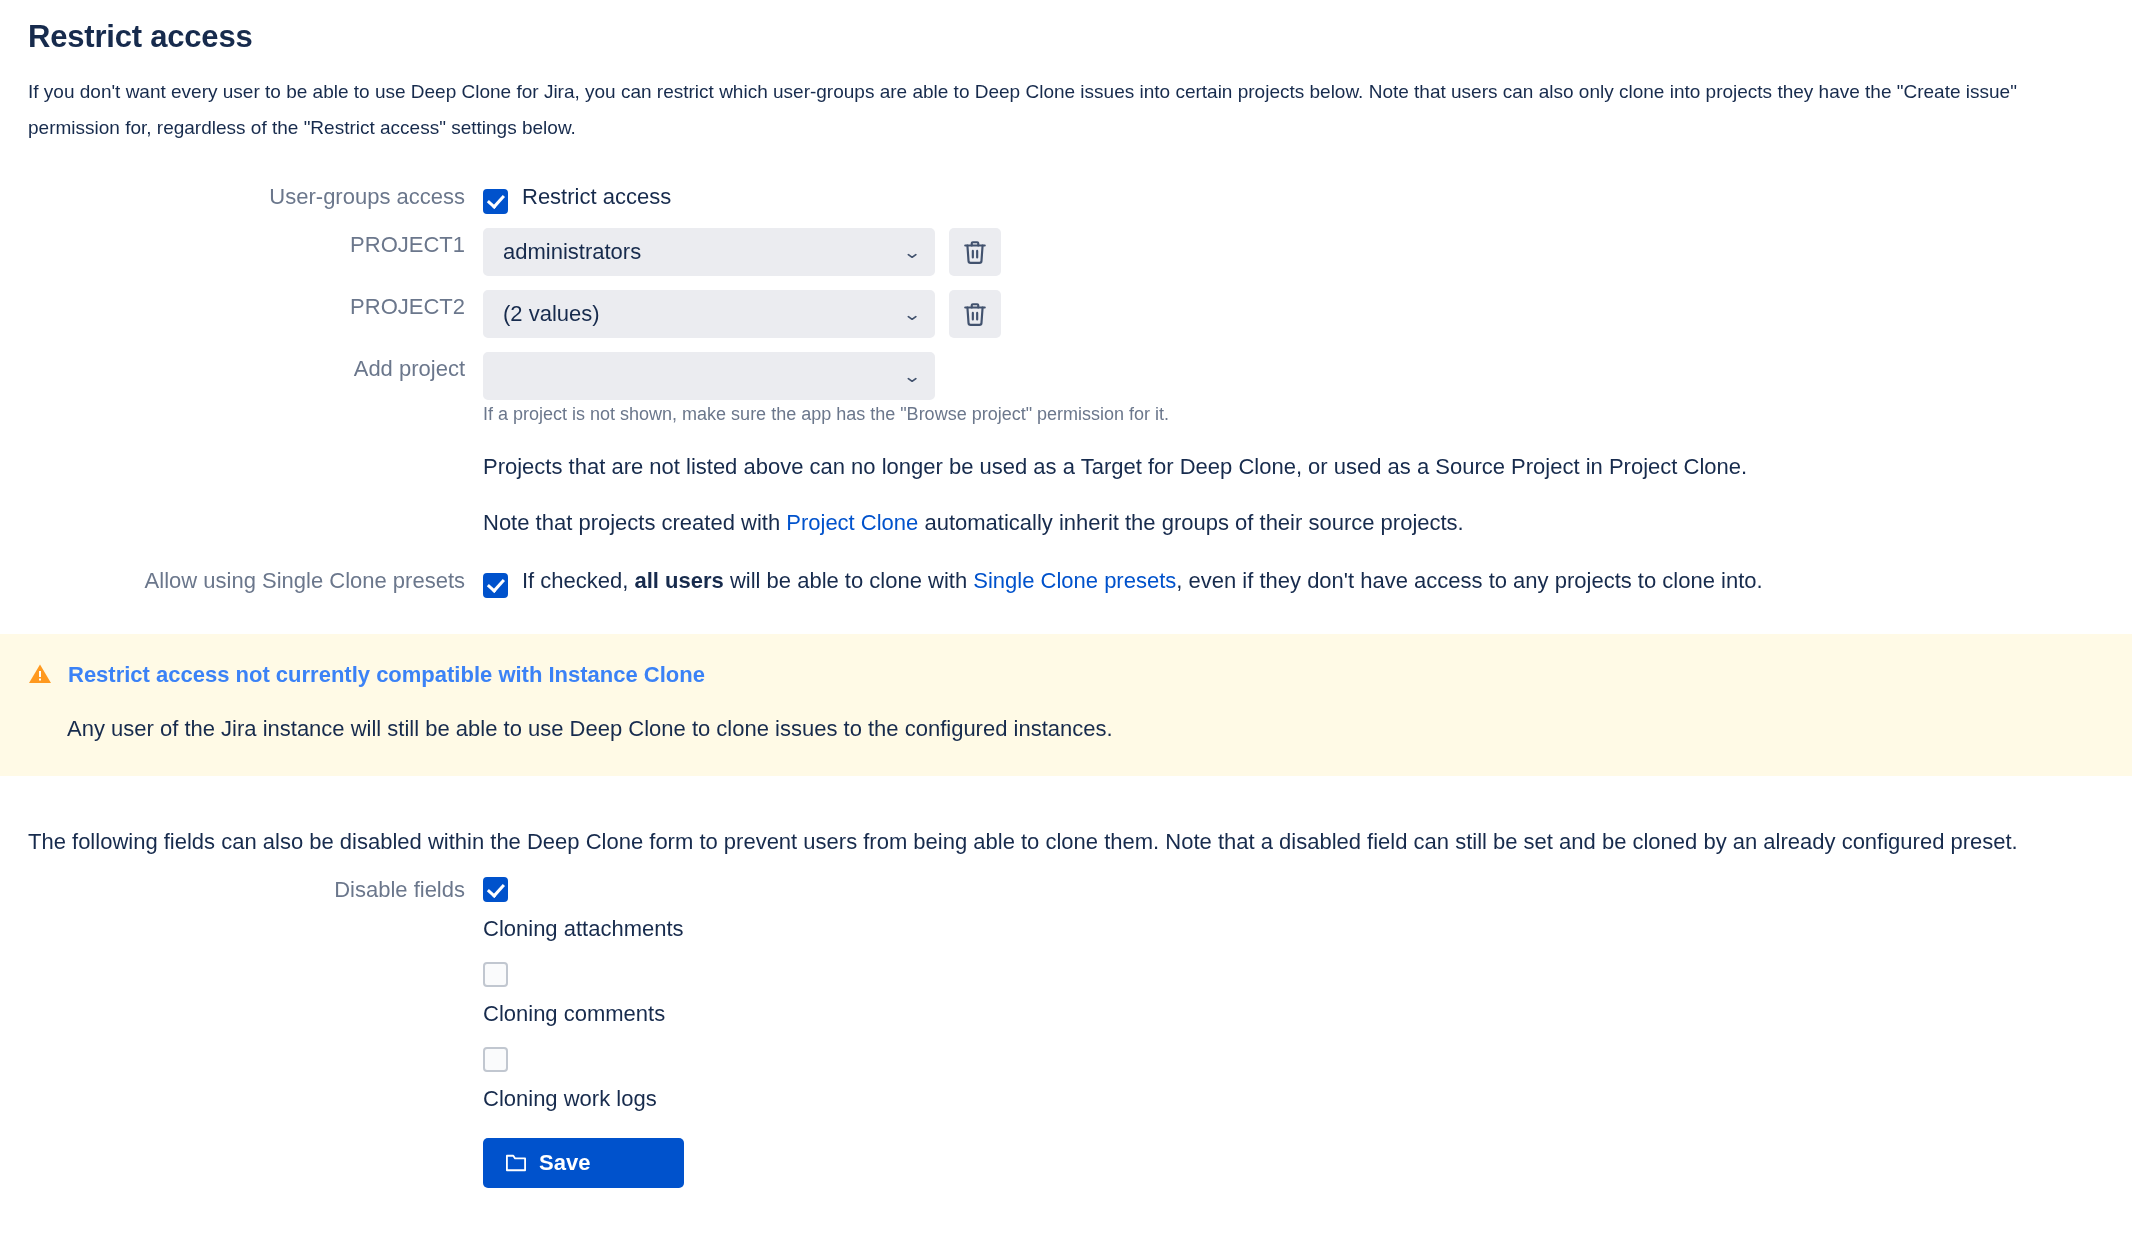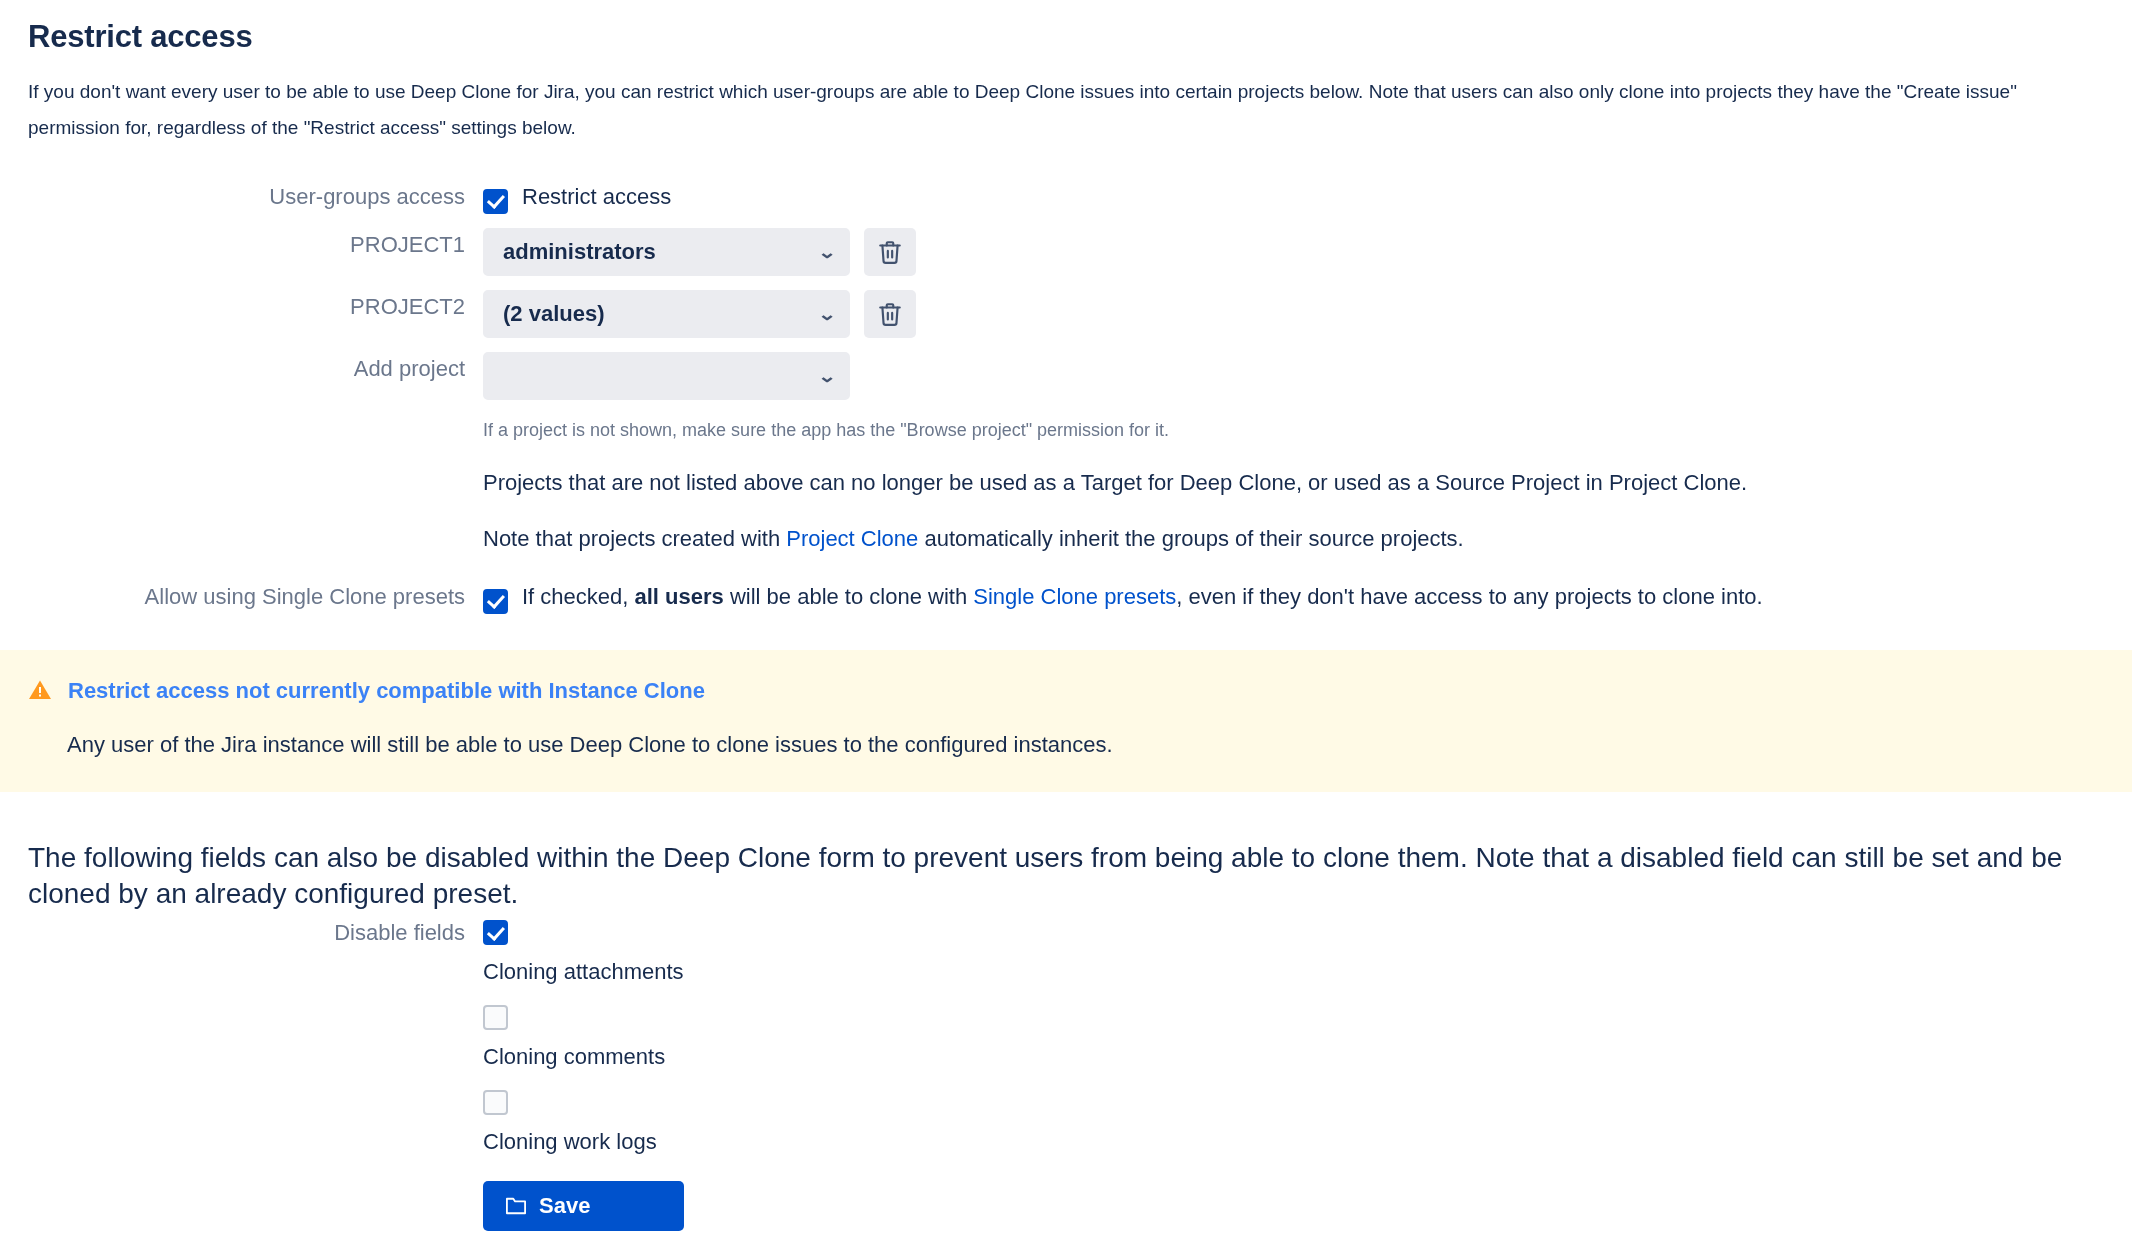--- a/index.html
+++ b/index.html
@@ -79,32 +79,31 @@
     border: solid #ffffff;
     border-width: 0 3px 3px 0;
     transform: rotate(42deg) translate(-1px, -1px);
   }
   .checkbox-label {
     font-size: 22px;
     line-height: 34px;
     color: #172b4d;
   }
   .select {
-    width: 367px;
+    width: 452px;
     height: 48px;
     background: #ebecf0;
     border: 2px solid #ebecf0;
     border-radius: 5px;
     display: flex;
     align-items: center;
     justify-content: space-between;
     padding: 0 14px 0 18px;
     font-size: 22px;
     color: #172b4d;
-    font-weight: bold;
   }
   .select .chev {
     color: #42526e;
     font-size: 17px;
     line-height: 1;
     transform: scaleX(1.35);
   }
   .icon-button {
     width: 52px;
     height: 48px;
@@ -113,21 +112,21 @@
     display: inline-flex;
     align-items: center;
     justify-content: center;
   }
   .trash svg { display: block; }
   .field-wrap { display: flex; flex-direction: column; }
   .hint {
     font-size: 18px;
     line-height: 28px;
     color: #6b778c;
-    margin-top: 16px;
+    margin-top: 0;
     margin-bottom: 0;
   }
   .para {
     font-size: 22px;
     line-height: 34px;
     color: #172b4d;
     margin: 22px 0 0 0;
   }
   a.link {
     color: #0052cc;
@@ -158,24 +157,24 @@
   }
   .warning-body p {
     font-size: 22px;
     line-height: 34px;
     color: #172b4d;
     margin: 22px 0 0 0;
   }
   .warn-icon { flex: 0 0 auto; position: relative; top: 2px; }
   
   .lower-intro {
-    font-size: 28px;
+    font-size: 22px;
     line-height: 36px;
     color: #172b4d;
-    margin: 30px 0 4px 0;
+    margin: 30px 0 13px 0;
     max-width: 2090px;
   }
   .check-list { display: flex; flex-direction: column; gap: 12px; }
   .check-row { display: flex; align-items: flex-start; gap: 14px; flex-direction: column; }
   .btn-save {
     margin-top: 22px;
     background: #0052cc;
     color: #ffffff;
     border: none;
     border-radius: 5px;

